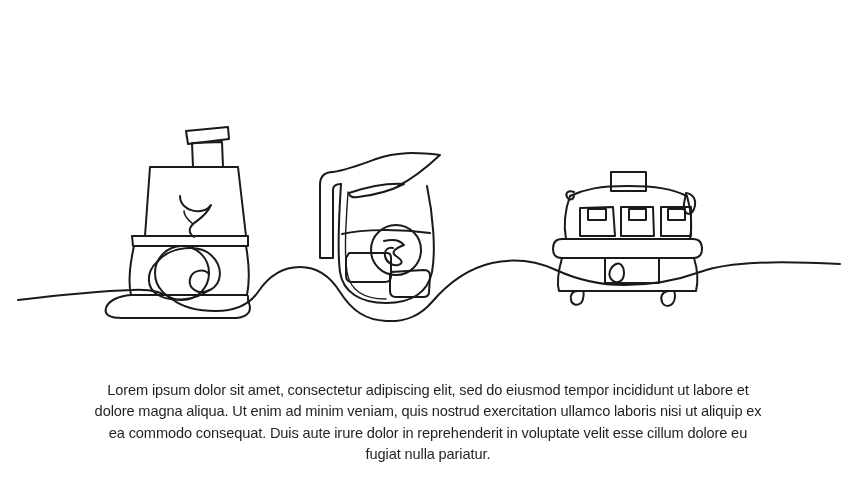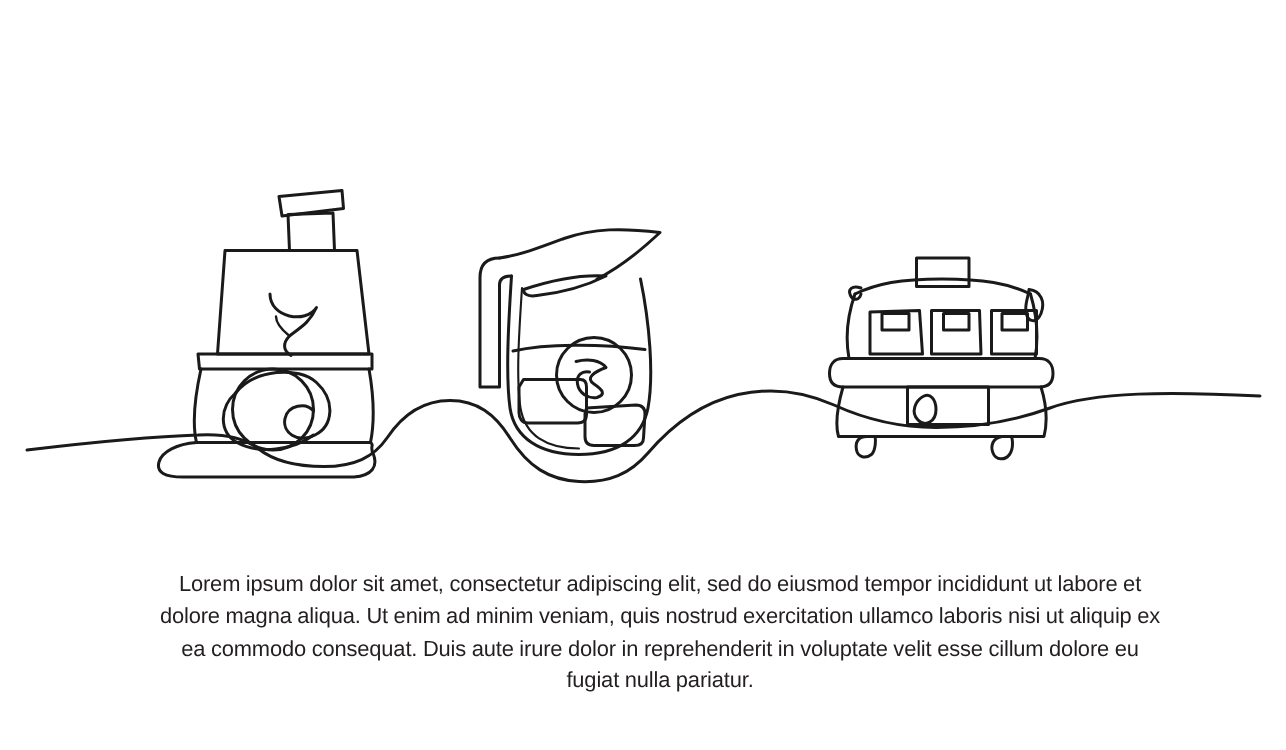--- a/index.html
+++ b/index.html
@@ -29,21 +29,21 @@
     fill: none;
     stroke: #1a1a1a;
     stroke-linecap: round;
     stroke-linejoin: round;
   }
   .s-main   { stroke-width: 2.0; }
   .s-thin   { stroke-width: 1.6; }
   .s-hair   { stroke-width: 1.4; }
   #caption {
     position: absolute;
-    left: 106px;
+    left: 94px;
     top: 365px;
     width: 668px;
     text-align: center;
     font-family: "Liberation Sans", sans-serif;
     font-size: 14.6px;
     line-height: 21.5px;
     color: #231f20;
     letter-spacing: -0.1px;
     word-spacing: -0.2px;
   }

